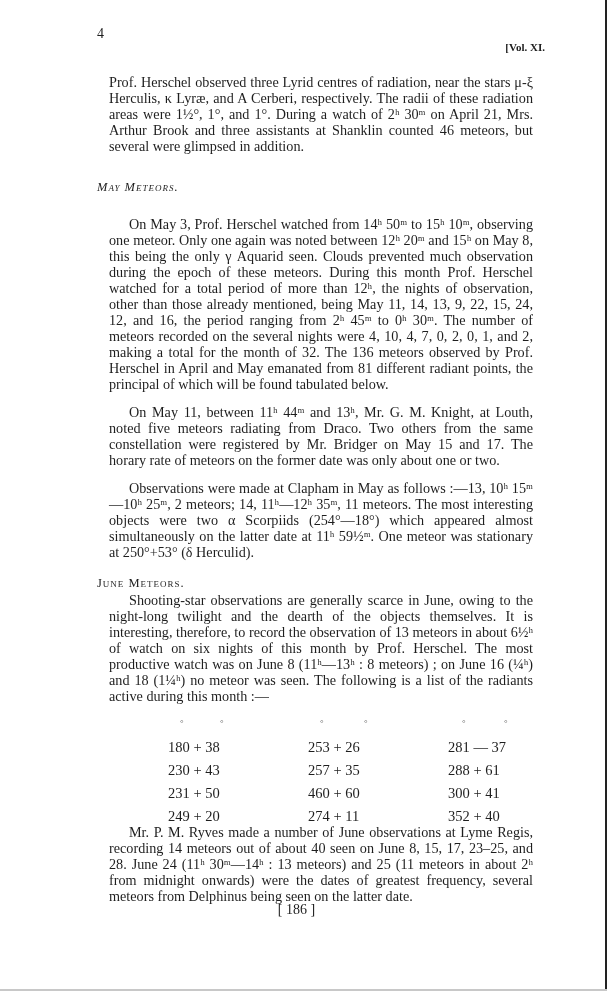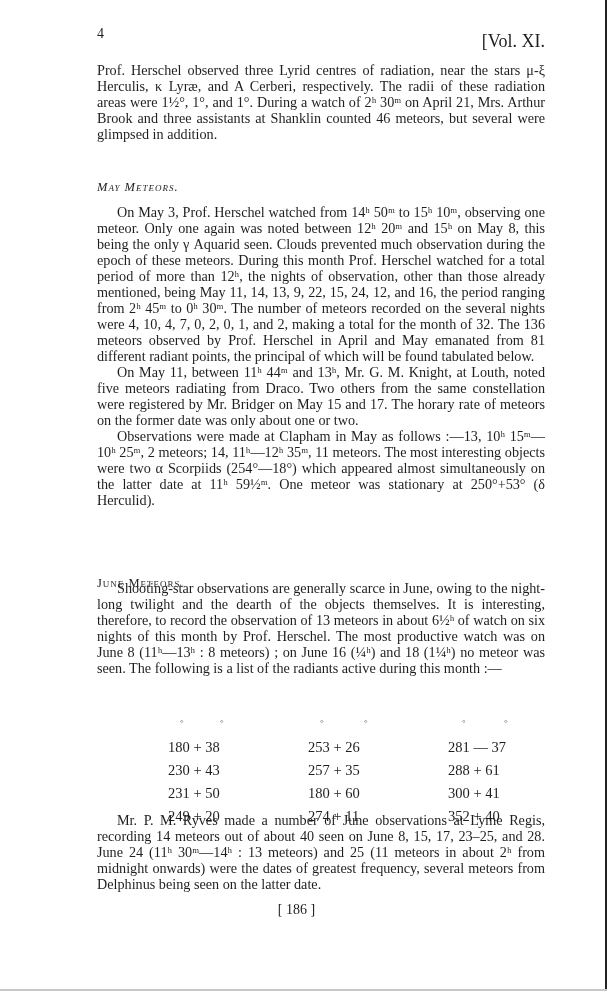--- a/index.html
+++ b/index.html
@@ -5,24 +5,24 @@
   html, body { margin: 0; padding: 0; background: #ffffff; }
   body { width: 607px; height: 991px; position: relative; overflow: hidden;
          font-family: "DejaVu Serif", "Liberation Serif", serif; color: #1e1e1e; }
   .page { position: absolute; left: 0; top: 0; width: 605px; height: 989px; background: #fff; }
   .edge-right { position: absolute; right: 0; top: 0; width: 2px; height: 991px; background: #222; }
   .edge-bottom { position: absolute; left: 0; bottom: 0; width: 607px; height: 2px; background: #c8c8c8; }
   .header { position: absolute; top: 24px; left: 97px; width: 448px; height: 20px;
             font-family: "Liberation Serif", serif; }
   .header .num { position: absolute; left: 0; top: 2px; font-size: 14px; }
   .header .title { position: absolute; left: 28px; top: 5px; font-size: 10px; letter-spacing: 1.2px; }
-  .header .vol { position: absolute; right: 0; top: 7px; font-size: 18px; }
+  .header .vol { position: absolute; right: 0; top: 17px; font-size: 11px; font-weight: bold; }
   .block { position: absolute; left: 97px; width: 448px; font-family: "Liberation Serif", serif;
            font-size: 14.2px; line-height: 16px; text-align: justify; }
-  .block p { margin: 0; }
+  .block p { margin: 12px; }
   .indent { text-indent: 20px; }
   .heading { position: absolute; left: 97px; font-family: "Liberation Serif", serif;
              font-size: 12.5px; letter-spacing: 1px; font-variant: small-caps; }
   .table { position: absolute; left: 168px; top: 718px; width: 380px; font-family: "Liberation Serif", serif; font-size: 14.5px; }
   .col { position: absolute; top: 0; width: 110px; }
   .col .deg { height: 14px; font-size: 9px; color: #666; position: relative; }
   .col .deg span { position: absolute; top: 0; }
   .col .row { height: 16px; line-height: 16px; white-space: pre; margin-top: 7px; }
   .footer { position: absolute; top: 902px; left: 0; width: 593px; text-align: center;
             font-family: "Liberation Serif", serif; font-size: 14px; }
@@ -66,21 +66,21 @@
       <div class="row">231 + 50</div>
       <div class="row">249 + 20</div>
     </div>
     <div class="col" style="left:140px;">
       <div class="deg">
         <span style="left:12px">°</span>
         <span style="left:56px">°</span>
       </div>
       <div class="row">253 + 26</div>
       <div class="row">257 + 35</div>
-      <div class="row">180 + 60</div>
+      <div class="row">460 + 60</div>
       <div class="row">274 + 11</div>
     </div>
     <div class="col" style="left:280px;">
       <div class="deg">
         <span style="left:14px">°</span>
         <span style="left:56px">°</span>
       </div>
       <div class="row">281 — 37</div>
       <div class="row">288 + 61</div>
       <div class="row">300 + 41</div>

